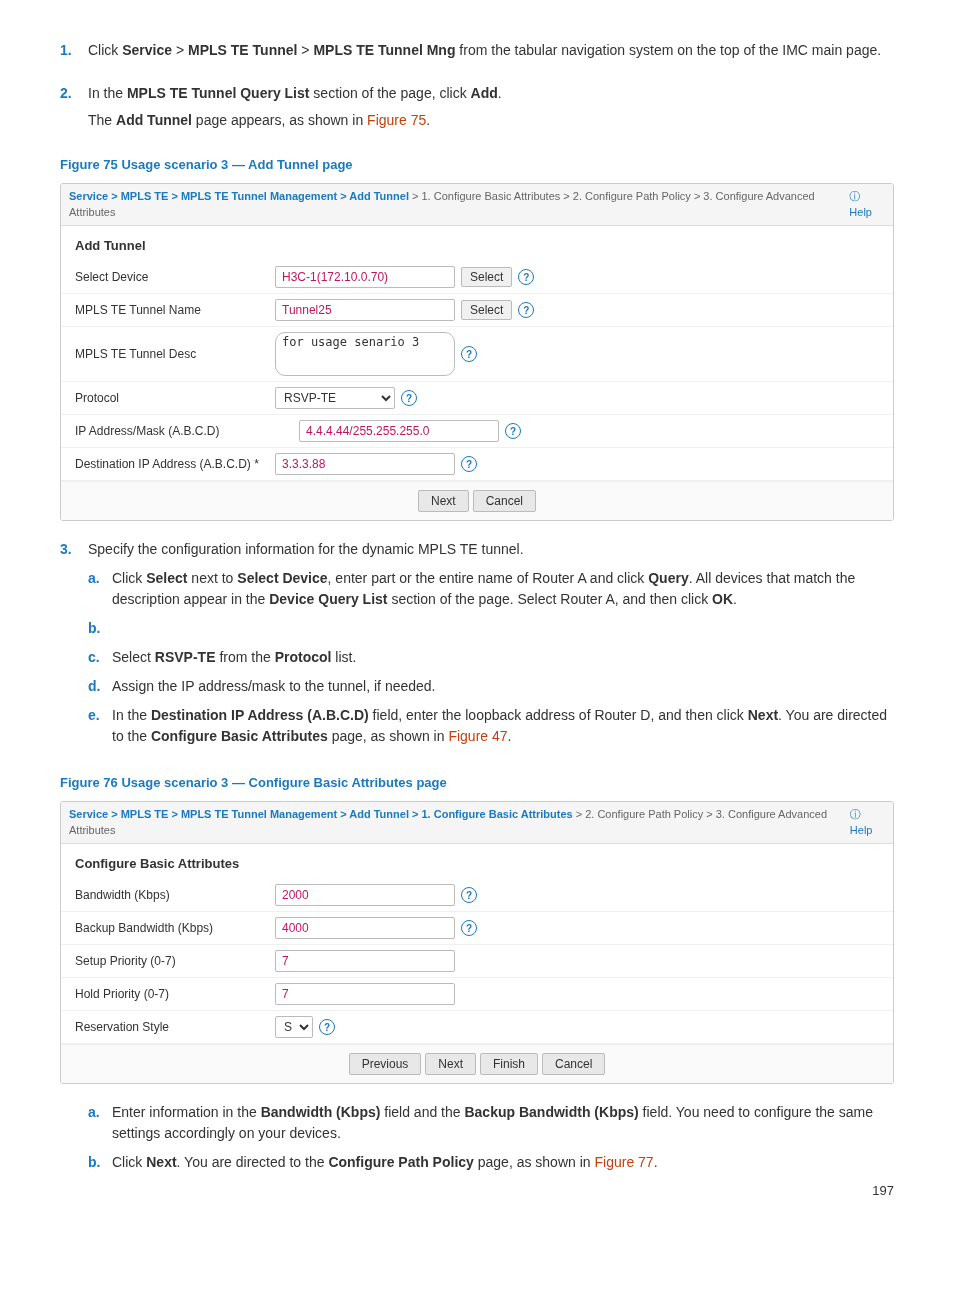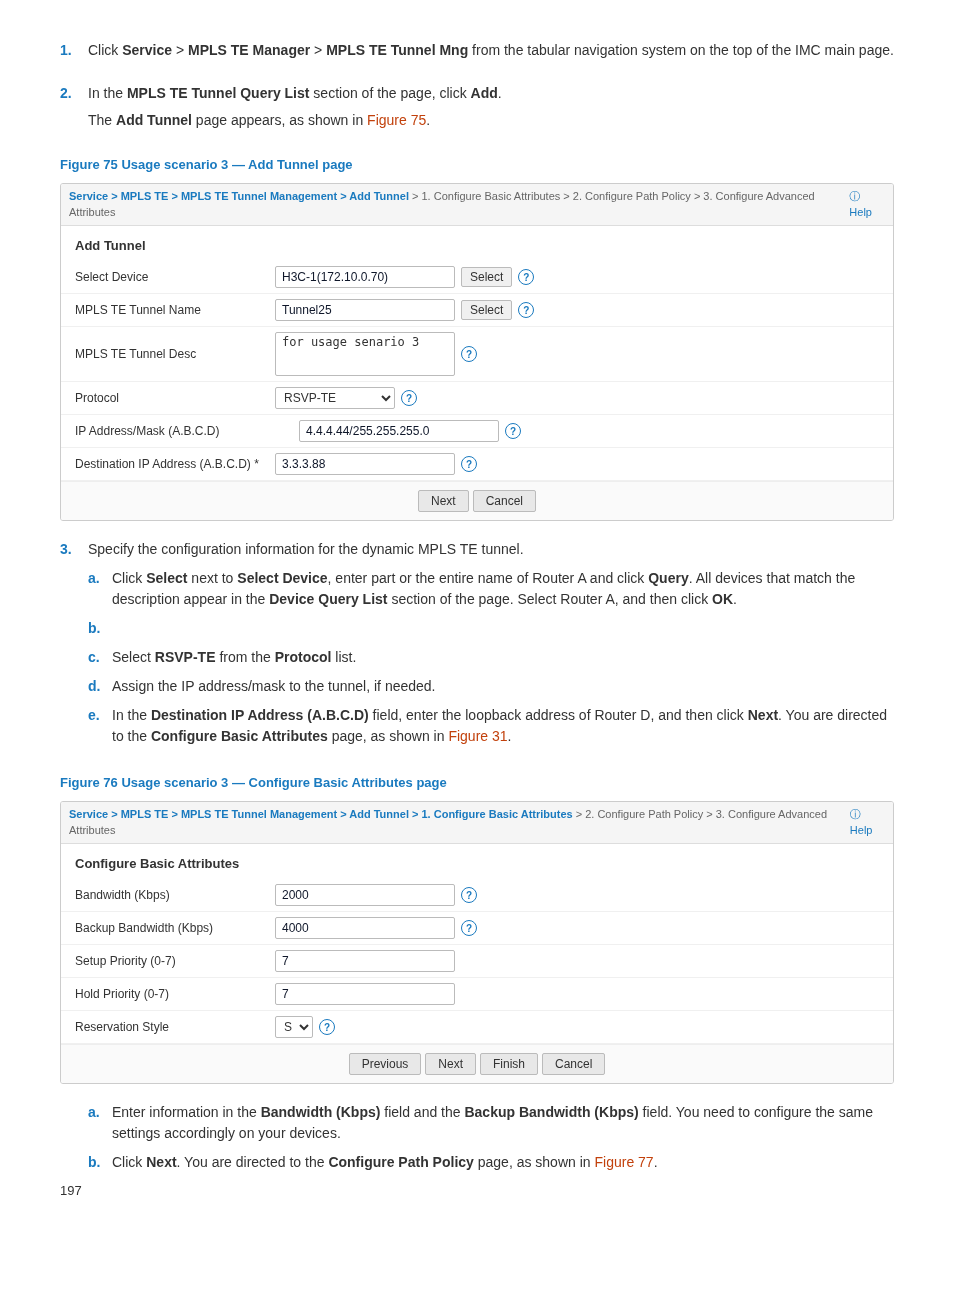--- a/index.html
+++ b/index.html
@@ -103,28 +103,28 @@
     .form-value {
       display: flex;
       align-items: center;
       gap: 6px;
     }
     .form-input {
       border: 1px solid #bbb;
       border-radius: 2px;
       padding: 2px 6px;
       font-size: 12px;
-      color: #0f172a;
+      color: #be185d;
       height: 22px;
       width: 180px;
       background: #fff;
     }
     .form-textarea {
       border: 1px solid #bbb;
-      border-radius: 2px;
+      border-radius: 10px;
       padding: 2px 6px;
       font-size: 12px;
       color: #333;
       height: 44px;
       width: 180px;
       background: #fff;
       resize: none;
     }
     .form-select {
       border: 1px solid #bbb;
@@ -171,42 +171,42 @@
       background: #e8e8e8;
       border: 1px solid #bbb;
       border-radius: 2px;
       padding: 3px 12px;
       font-size: 12px;
       color: #333;
       cursor: pointer;
     }
 
     .page-num {
-      text-align: left;
+      text-align: right;
       font-size: 13px;
       color: #333;
     }
 
     .link-text {
       color: #c2410c;
       text-decoration: none;
     }
 
     .breadcrumb-sep {
       color: #666;
     }
   </style>
 </head>
 <body>
 
 <div class="step">
   <span class="step-num">1.</span>
   <div class="step-content">
     <p>
-      Click <strong>Service</strong> &gt; <strong>MPLS TE Manager</strong> &gt; <strong>MPLS TE Tunnel Mng</strong> from the tabular navigation system on the top of the IMC main page.
+      Click <strong>Service</strong> &gt; <strong>MPLS TE Tunnel</strong> &gt; <strong>MPLS TE Tunnel Mng</strong> from the tabular navigation system on the top of the IMC main page.
     </p>
   </div>
 </div>
 
 <div class="step">
   <span class="step-num">2.</span>
   <div class="step-content">
     <p>
       In the <strong>MPLS TE Tunnel Query List</strong> section of the page, click <strong>Add</strong>.
     </p>
@@ -311,21 +311,21 @@
     <div class="sub-step">
       <span class="sub-step-letter">d.</span>
       <div>
         Assign the IP address/mask to the tunnel, if needed.
       </div>
     </div>
 
     <div class="sub-step">
       <span class="sub-step-letter">e.</span>
       <div>
-        In the <strong>Destination IP Address (A.B.C.D)</strong> field, enter the loopback address of Router D, and then click <strong>Next</strong>. You are directed to the <strong>Configure Basic Attributes</strong> page, as shown in <a class="link-text">Figure 31</a>.
+        In the <strong>Destination IP Address (A.B.C.D)</strong> field, enter the loopback address of Router D, and then click <strong>Next</strong>. You are directed to the <strong>Configure Basic Attributes</strong> page, as shown in <a class="link-text">Figure 47</a>.
       </div>
     </div>
   </div>
 </div>
 
 <div class="figure-title">Figure 76 Usage scenario 3 — Configure Basic Attributes page</div>
 <div class="figure-box">
   <div class="figure-topbar">
     <span>
       <a>Service &gt; MPLS TE &gt; MPLS TE Tunnel Management &gt; Add Tunnel &gt; <strong>1. Configure Basic Attributes</strong></a>

